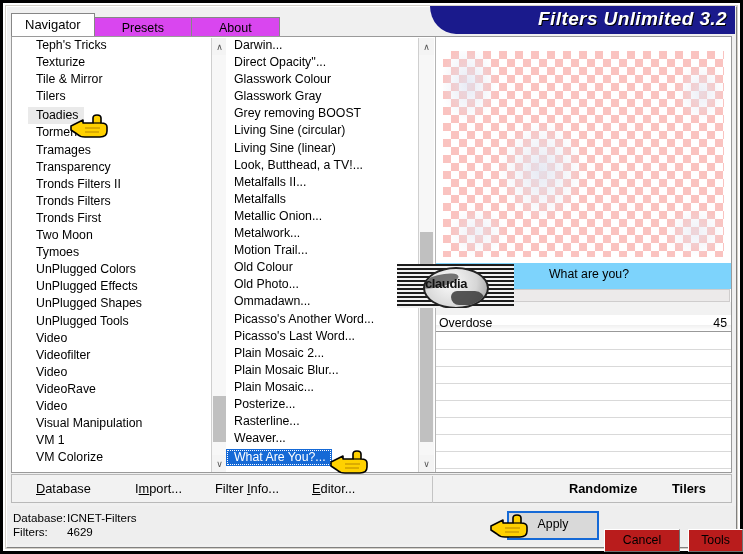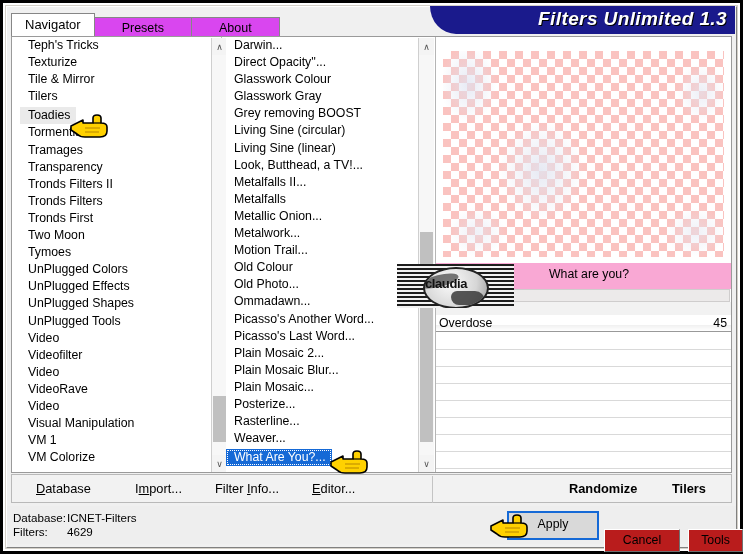--- a/index.html
+++ b/index.html
@@ -58,21 +58,21 @@
     position:absolute;left:11px;top:36px;width:721px;height:437px;
     background:#ffffff;box-sizing:border-box;
     border:1px solid #9a9a9a;
   }
 
   
   .listcol{
     position:absolute;top:0;background:#ffffff;
     box-sizing:border-box;overflow:hidden;
   }
-  #list-left{left:8px;top:0px;width:202px;height:435px;border-right:1px solid #bcbcbc;}
+  #list-left{left:16px;top:0px;width:202px;height:435px;border-right:1px solid #bcbcbc;}
   #list-mid{left:214px;top:0px;width:192px;height:435px;}
 
   .li{
     height:17.1px;line-height:17.1px;font-size:12.3px;color:#000;
     padding-left:8px;white-space:nowrap;cursor:default;
     font-family:"Liberation Sans", sans-serif;
     box-sizing:border-box;
   }
   .li.hover{background:#eaeaea;display:inline-block;padding-right:6px;}
   .li.sel{background:#1569d6;color:#ffffff;display:inline-block;padding-right:6px;
@@ -119,21 +119,21 @@
     background:
       radial-gradient(ellipse 60px 70px at 35% 58%, rgba(225,228,240,.80), rgba(255,255,255,0) 70%),
       radial-gradient(ellipse 40px 55px at 9% 16%, rgba(222,226,240,.72), rgba(255,255,255,0) 70%),
       radial-gradient(ellipse 34px 40px at 92% 20%, rgba(226,229,241,.62), rgba(255,255,255,0) 72%),
       radial-gradient(ellipse 40px 34px at 12% 88%, rgba(226,229,241,.55), rgba(255,255,255,0) 72%),
       radial-gradient(ellipse 42px 34px at 90% 88%, rgba(226,229,241,.55), rgba(255,255,255,0) 72%);
   }
 
   
   .param-head{
-    position:absolute;left:0;top:226px;width:295px;height:26px;background:#f9a8d4;
+    position:absolute;left:0;top:226px;width:295px;height:26px;background:#7dd3fc;
   }
   .param-title{
     position:absolute;left:113px;top:4px;font-size:12.3px;color:#000;
   }
   .param-bar{
     position:absolute;left:0;top:252px;width:294px;height:13px;
     background:#eceaea;border:1px solid #cfcdcd;box-sizing:border-box;
   }
   .param-gap{position:absolute;left:0;top:265px;width:295px;height:13px;background:#f2f2f2;}
 
@@ -212,21 +212,21 @@
   .hand svg{display:block;}
 </style>
 </head>
 <body>
 
 <div id="app">
   <div class="frame-outer"></div>
   <div class="frame-inner"></div>
 
   <div class="banner">
-    <div class="banner-text">Filters Unlimited 1.3</div>
+    <div class="banner-text">Filters Unlimited 3.2</div>
   </div>
 
   <div class="tabstrip" id="tabstrip">
       <div class="tab active">Navigator</div>
       <div class="tab">Presets</div>
       <div class="tab">About</div>
     </div>
 
   <div class="panel">
 

